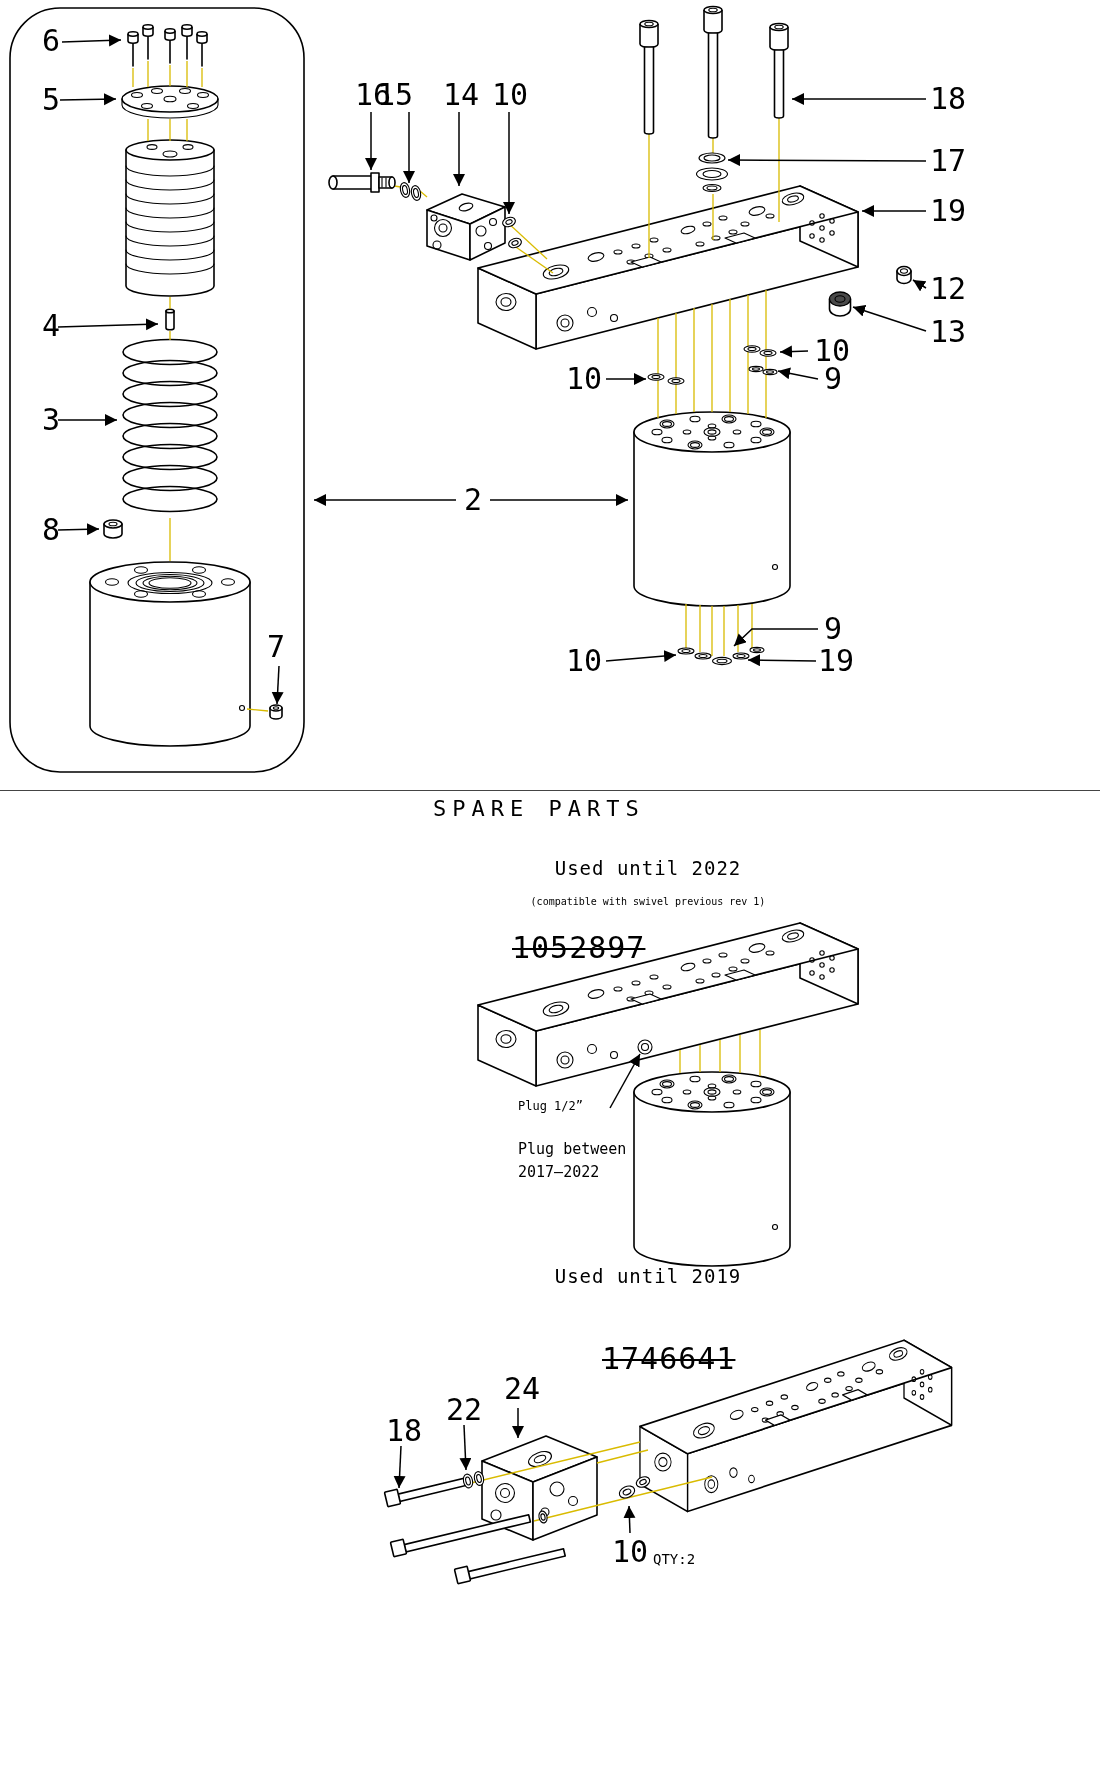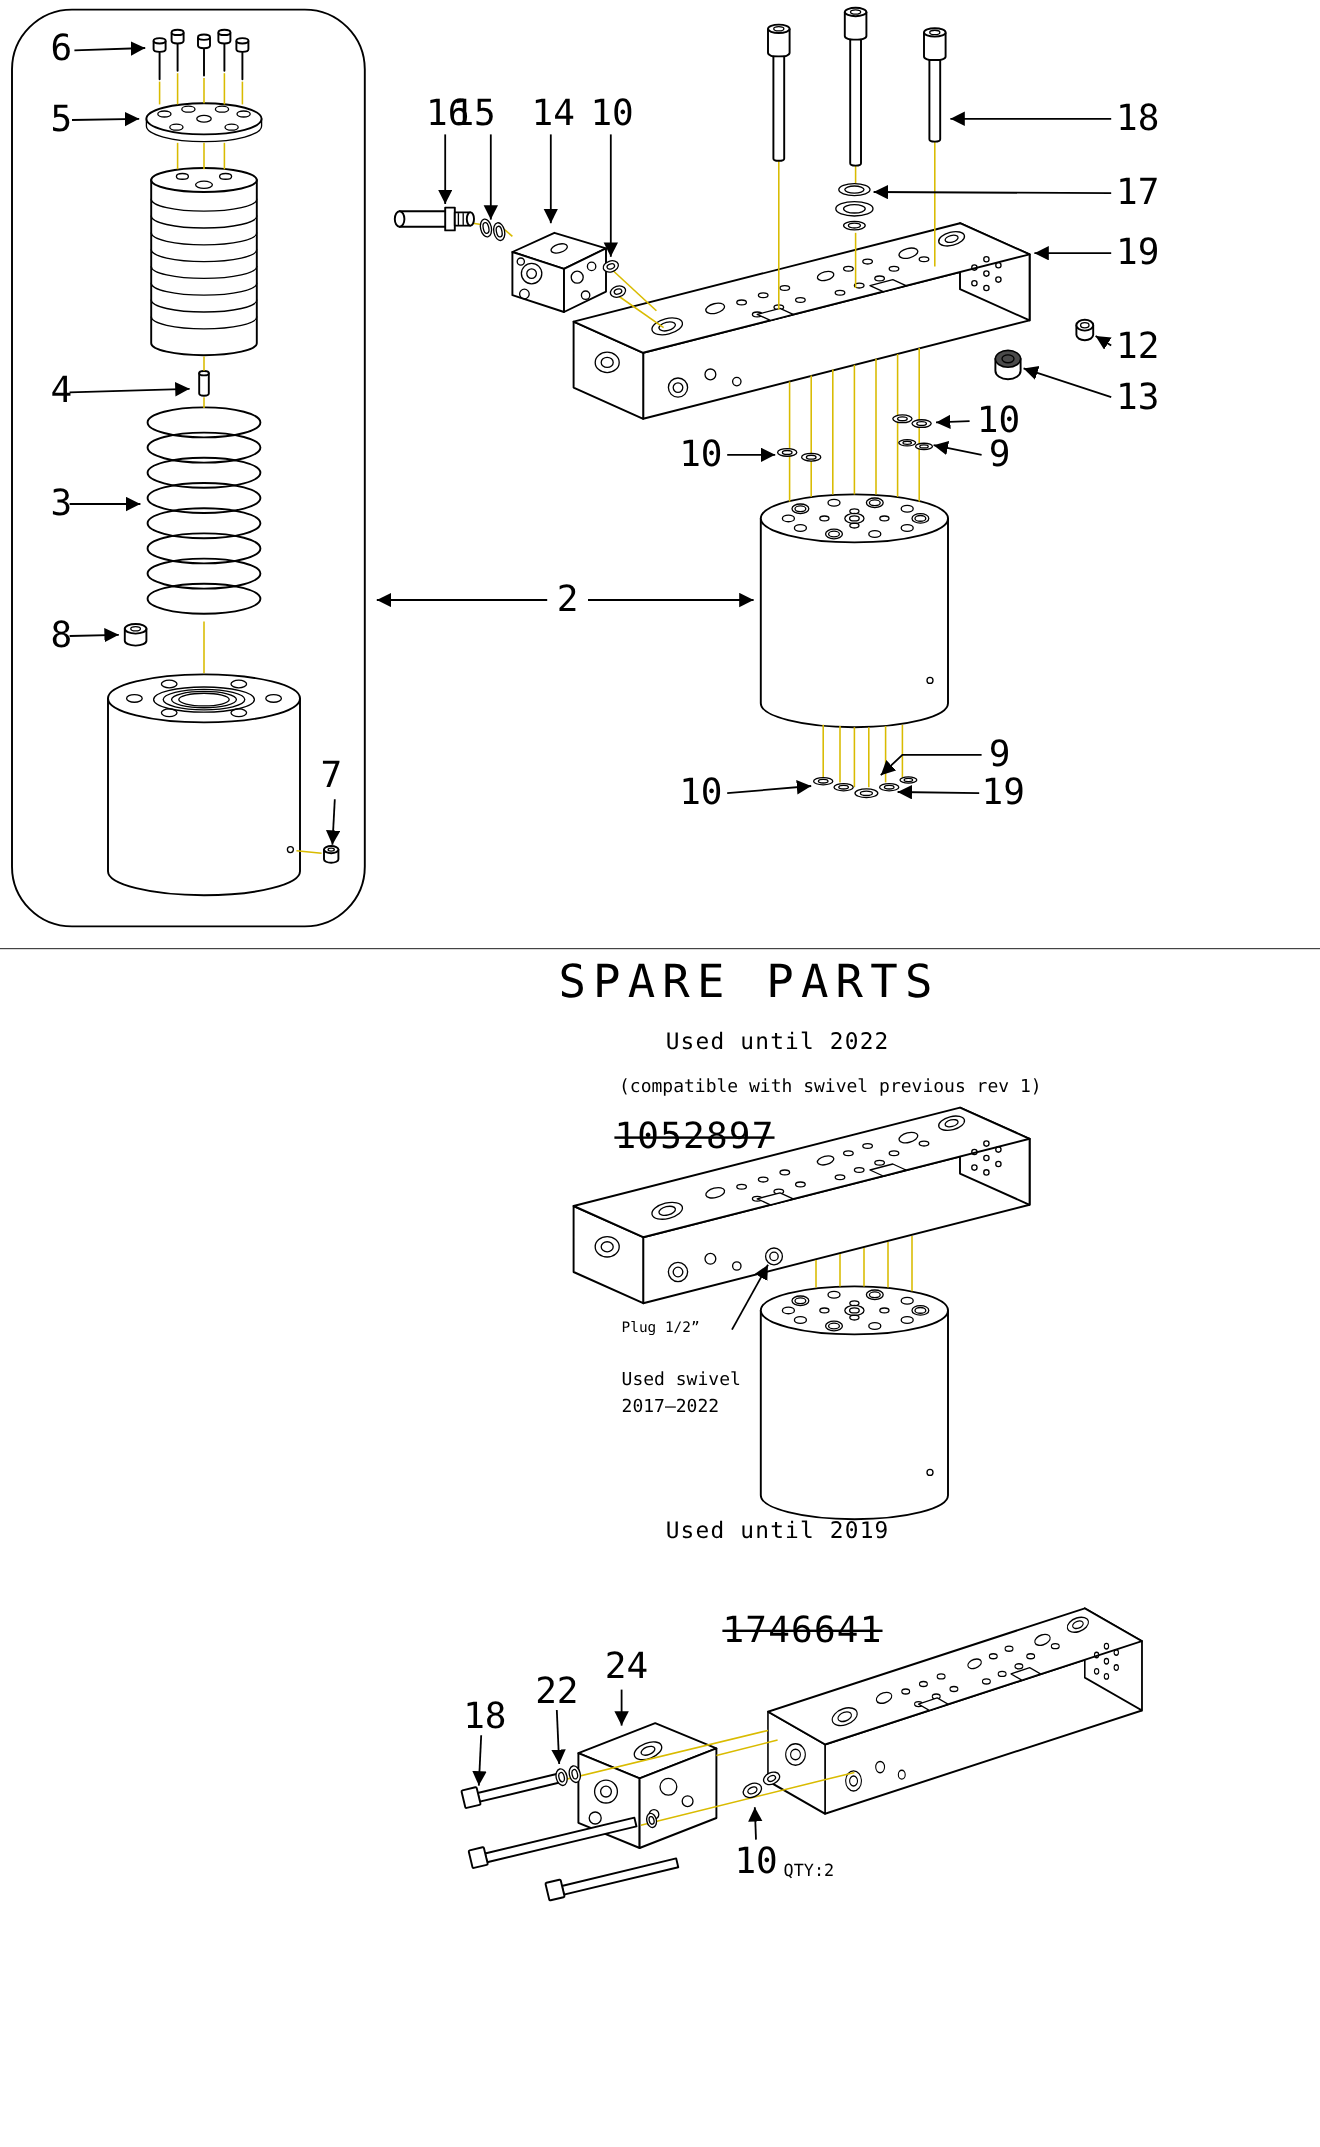--- a/index.html
+++ b/index.html
@@ -8,23 +8,23 @@
   .art{position:absolute;left:0;top:0;width:1100px;height:1789px}
   
   .blk{fill:#fff;stroke:#000;stroke-width:1.6;stroke-linejoin:round}
   .ln{fill:none;stroke:#000;stroke-width:1.6;stroke-linecap:round}
   .thin{stroke-width:1.1}
   .yel{fill:none;stroke:#d9bb00;stroke-width:1.3}
   .arr{fill:none;stroke:#000;stroke-width:1.5}
   .dk{fill:#4a4a4a;stroke:#000;stroke-width:1.3}
   
   .lbl{position:absolute;font-size:30px;line-height:1;white-space:nowrap}
-  .sec-title{position:absolute;font-size:38px;letter-spacing:6px;text-align:right;white-space:nowrap}
+  .sec-title{position:absolute;font-size:22px;letter-spacing:6px;text-align:left;white-space:nowrap}
   .h1{position:absolute;font-size:19px;text-align:center;letter-spacing:1px;white-space:nowrap}
-  .note{position:absolute;font-size:15px;text-align:right;white-space:nowrap}
+  .note{position:absolute;font-size:10px;text-align:center;white-space:nowrap}
   .pn{position:absolute;font-size:30px;letter-spacing:1px;white-space:nowrap}
   .h2{position:absolute;font-size:12px;white-space:nowrap}
   .note2{position:absolute;font-size:15px;white-space:nowrap}
   .qty{position:absolute;font-size:14px;white-space:nowrap}
   .strike{text-decoration:line-through;text-decoration-thickness:2px;text-decoration-color:#000}
   .divider{position:absolute;left:0;width:1100px;border-top:1.5px solid #444}
 </style>
 </head>
 <body>
 
@@ -461,20 +461,20 @@
 
 <div class="divider" style="top:790px"></div>
 
 <div>
   <div class="sec-title" style="left:433px;top:796px;width:350px">SPARE PARTS</div>
 
   <div class="h1" style="left:498px;top:857px;width:300px">Used until 2022</div>
   <div class="note" style="left:428px;top:896px;width:440px">(compatible with swivel previous rev 1)</div>
   <div class="pn strike" style="left:512px;top:930px">1052897</div>
   <div class="h2" style="left:518px;top:1099px">Plug 1/2”</div>
-  <div class="note2" style="left:518px;top:1140px">Used swivel</div>
+  <div class="note2" style="left:518px;top:1140px">Plug between</div>
   <div class="note2" style="left:518px;top:1163px">2017–2022</div>
 
   <div class="h1" style="left:498px;top:1265px;width:300px">Used until 2019</div>
   <div class="pn strike" style="left:602px;top:1341px">1746641</div>
 </div>
 
 </div>
 
 </body></html>

